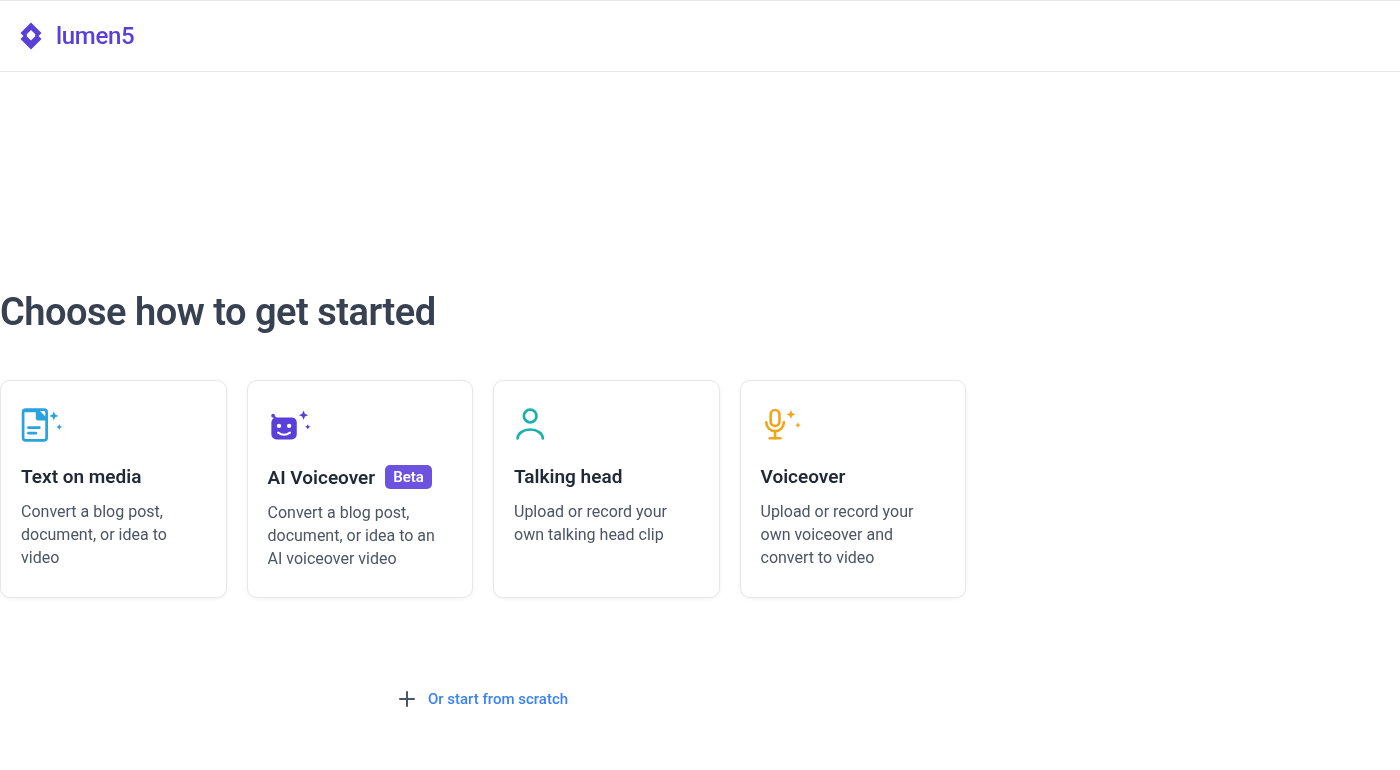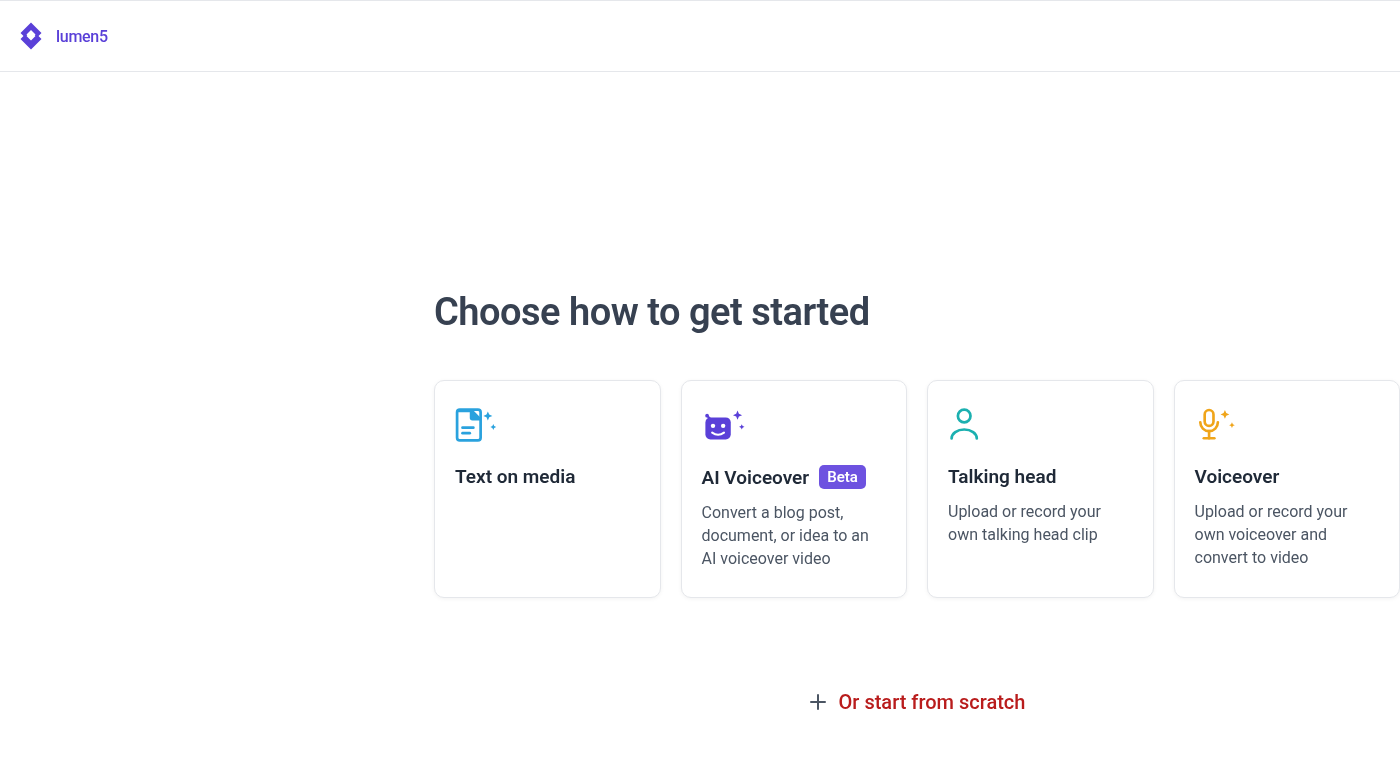--- a/index.html
+++ b/index.html
@@ -29,30 +29,30 @@
       gap: 10px;
     }
     .logo-icon {
       width: 30px;
       height: 30px;
       display: flex;
       align-items: center;
       justify-content: center;
     }
     .brand-name {
-      font-size: 16px;
+      font-size: 24px;
       font-weight: 500;
       color: #5a40d8;
       letter-spacing: -0.3px;
     }
     .main {
       padding-top: 218px;
       display: flex;
       flex-direction: column;
-      align-items: flex-end;
+      align-items: flex-start;
     }
     .content-wrap {
       width: 966px;
     }
     .heading {
       font-size: 38px;
       font-weight: 600;
       color: #374151;
       margin-bottom: 46px;
       letter-spacing: -0.5px;
@@ -113,23 +113,23 @@
       cursor: pointer;
     }
     .plus-icon {
       width: 18px;
       height: 18px;
       display: inline-flex;
       align-items: center;
       justify-content: center;
     }
     .scratch-label {
-      font-size: 20px;
+      font-size: 15px;
       font-weight: 500;
-      color: #b91c1c;
+      color: #3b82f6;
     }
   </style>
 </head>
 <body>
 
 <header class="header">
   <div class="logo-wrap">
     <span class="logo-icon">
       <svg viewBox="0 0 40 40" width="30" height="30">
         <path d="M20 2 L34 16 L28 22 L20 14 L12 22 L6 16 Z" fill="#5a40d8"></path>
@@ -154,20 +154,21 @@
             <path d="M2 7 a3 3 0 0 1 3 -3 h14 l9 9 v3 h-9 a3 3 0 0 1 -3 -3 v-6" fill="#2aa2de"></path>
             <line x1="8" y1="24" x2="20" y2="24" stroke="#2aa2de" stroke-width="3" stroke-linecap="round"></line>
             <line x1="8" y1="30" x2="16" y2="30" stroke="#2aa2de" stroke-width="3" stroke-linecap="round"></line>
             <path d="M36 6 l1.5 3.5 L41 11 l-3.5 1.5 L36 16 l-1.5-3.5 L31 11 l3.5-1.5 Z" fill="#2aa2de"></path>
             <path d="M42 20 l1 2.2 L45.2 23.2 l-2.2 1 L42 26.4 l-1-2.2 L38.8 23.2 l2.2-1 Z" fill="#2aa2de"></path>
           </svg>
         </div>
         <div class="card-title-row">
           <span class="card-title">Text on media</span>
         </div>
+        <div class="card-desc">Convert a blog post, document, or idea to video</div>
       </div>
 
       <div class="card">
         <div class="card-icon">
           <svg viewBox="0 0 52 42" width="48" height="38">
             <rect x="4" y="12" width="30" height="26" rx="6" fill="#5a40d8"></rect>
             <circle cx="13" cy="22" r="2.6" fill="#fff"></circle>
             <circle cx="25" cy="22" r="2.6" fill="#fff"></circle>
             <path d="M12 30 q7 5 14 0" stroke="#fff" stroke-width="2.5" fill="none" stroke-linecap="round"></path>
             <circle cx="6" cy="10" r="2.2" fill="#5a40d8"></circle>

